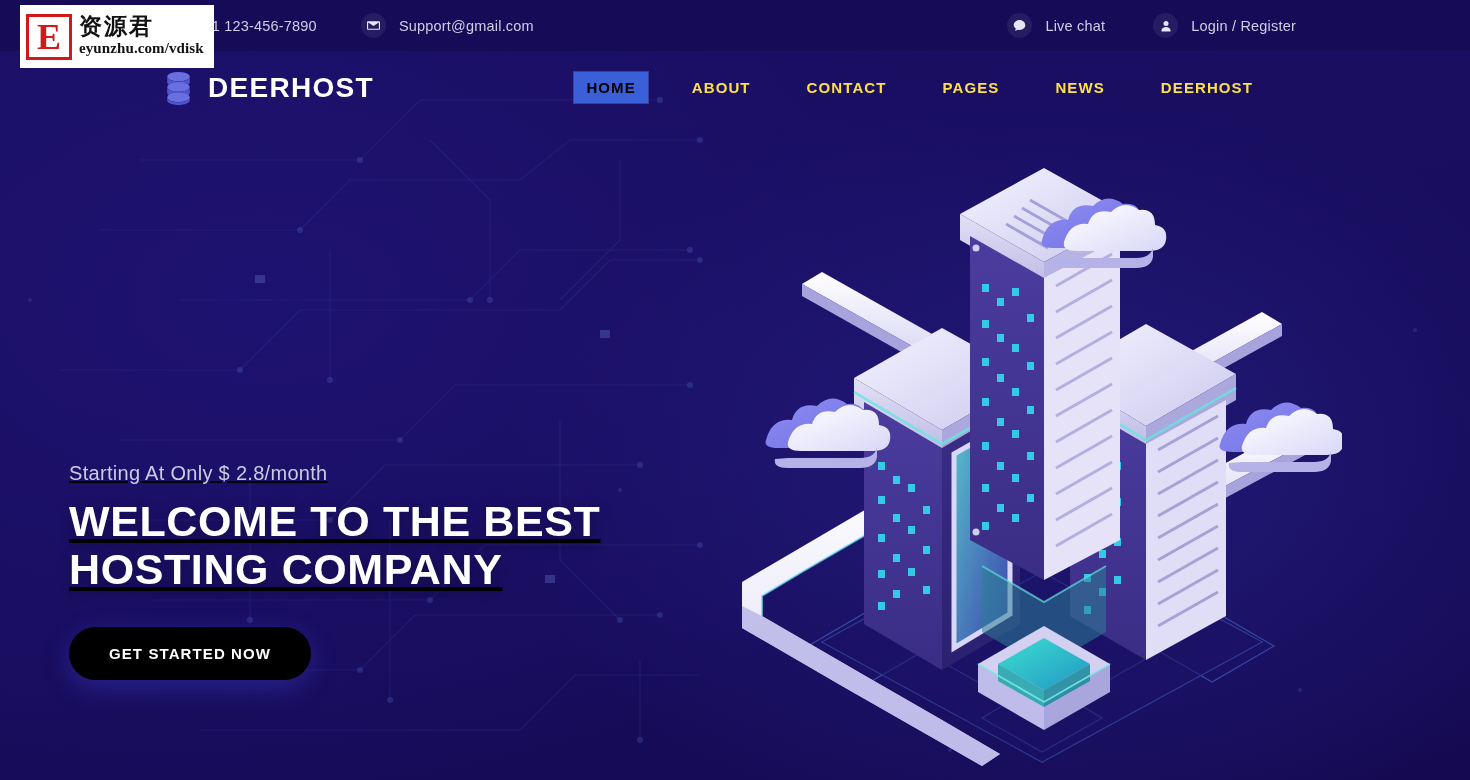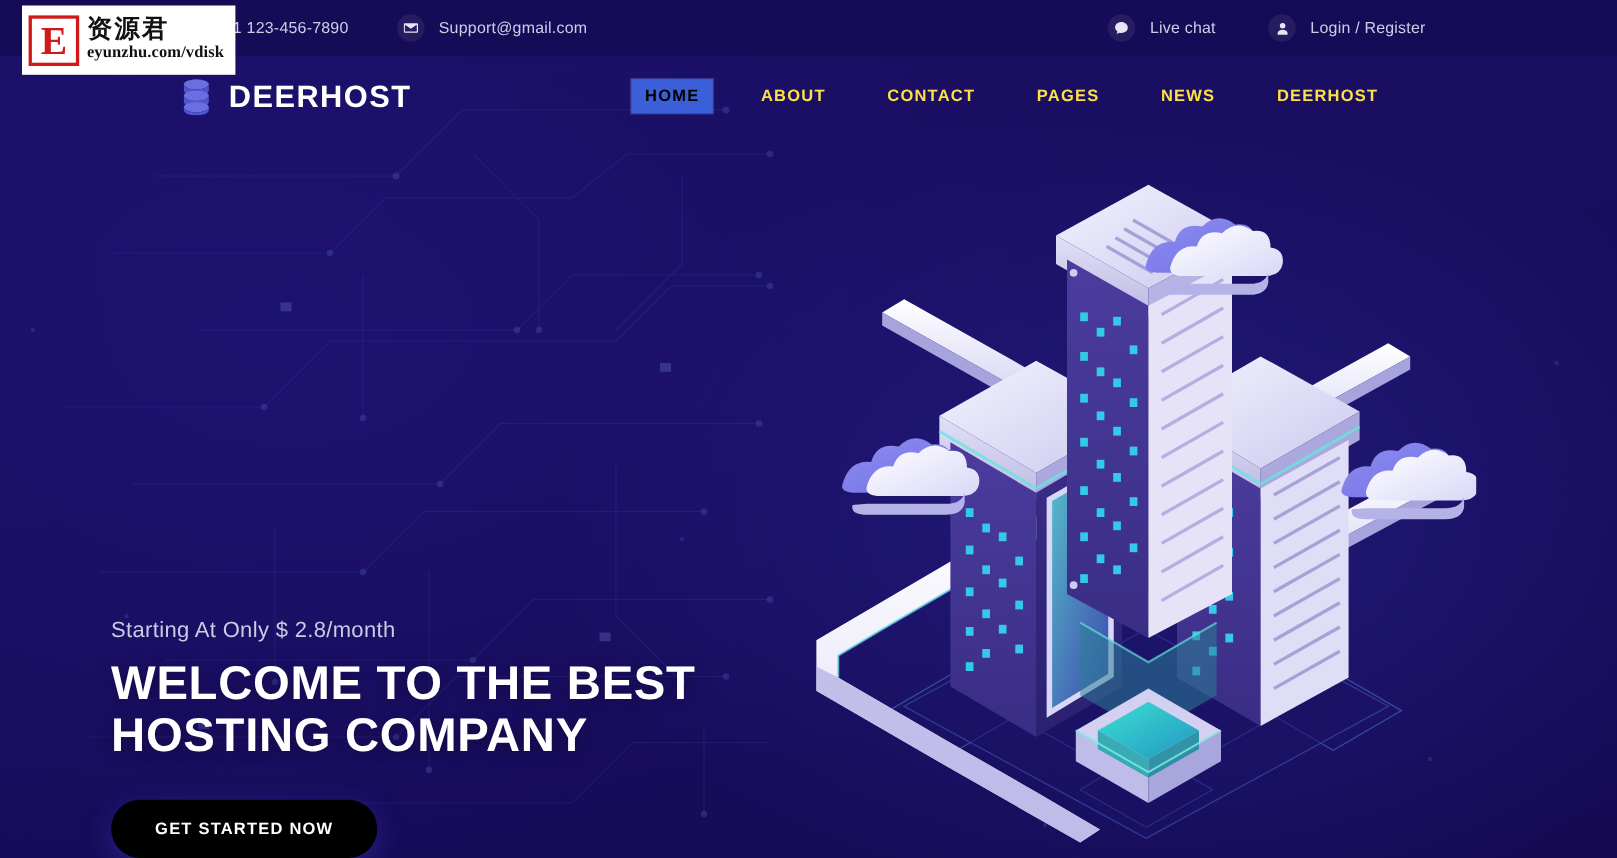--- a/index.html
+++ b/index.html
@@ -77,22 +77,22 @@
   .nav-item.is-selected {
     background:#3a5fd8;
     color:#000000;
     box-shadow:0 0 0 1px rgba(120,150,255,.35);
   }
 
   
   .hero {
     position:relative; z-index:5;
     height:656px;
-    padding-left:101px;
-    display:flex; align-items:flex-end;
+    padding-left:69px;
+    display:flex; align-items:center;text-decoration:underline;
   }
   .hero-copy { padding-top:238px; width:620px; }
   .hero-eyebrow {
     color:#cdcbe4; font-size:20px; letter-spacing:.3px;
     margin-bottom:12px;
   }
   .hero-title {
     color:#fff; font-size:43px; font-weight:bold;
     line-height:1.12; letter-spacing:.6px;
     max-width:560px;

